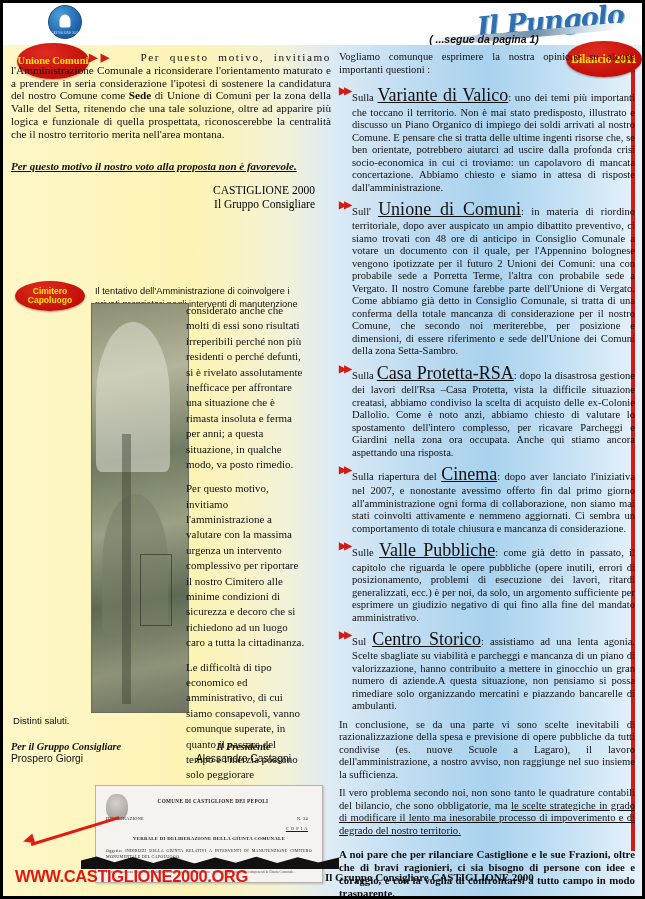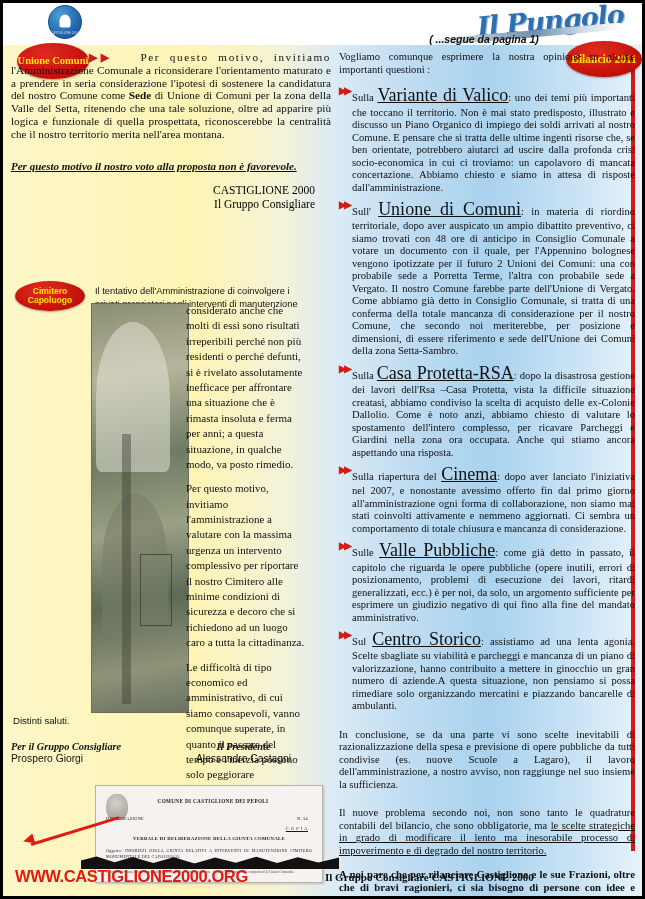--- a/index.html
+++ b/index.html
@@ -131,21 +131,21 @@
   .footer-right{position:absolute;left:322px;top:868px;font-family:"Liberation Serif",serif;
     font-size:11px;font-weight:bold;color:#111;}
 
   
   .rc-intro{font-size:10.6px;line-height:1.2;text-align:justify;color:#101010;margin:0 0 9px 0;}
   .item{position:relative;padding-left:13px;margin-bottom:5px;
     font-size:10.6px;line-height:1.18;text-align:justify;color:#101010;}
   .item .bullet{position:absolute;left:0;top:0px;color:#d41a14;font-size:10px;
     font-weight:bold;letter-spacing:-2.5px;}
   .topic{text-decoration:underline;font-size:18px;}
-  .rc-para{font-size:10.6px;line-height:1.18;text-align:justify;color:#101010;margin:16px 0 0 0;}
+  .rc-para{font-size:10.6px;line-height:1.18;text-align:justify;color:#101010;margin:6px 0 0 0;}
   .rc-underline{text-decoration:underline;}
   .rc-bold-red{font-weight:bold;font-size:10.8px;line-height:1.2;text-align:justify;
     color:#101010;margin:11px 0 0 0;}
   .rc-close{font-size:10.6px;margin-top:11px;color:#101010;}
   .rc-sign{font-size:11px;font-weight:bold;margin-top:12px;color:#101010;}
 </style>
 </head>
 <body>
 
 <div class="page">
@@ -260,20 +260,20 @@
       <span>Sulle </span><span class="topic">Valle Pubbliche</span><span>: come già detto in passato, il capitolo che riguarda le opere pubbliche (opere inutili, errori di posizionamento, problemi di esecuzione dei lavori, ritardi generalizzati, ecc.) è per noi, da solo, un argomento sufficiente per esprimere un giudizio negativo di qui fino alla fine del mandato amministrativo.</span>
     </div>
 
     <div class="item">
       <span class="bullet">▶▶</span>
       <span>Sul </span><span class="topic">Centro Storico</span><span>: assistiamo ad una lenta agonia. Scelte sbagliate su viabilità e parcheggi e mancanza di un piano di valorizzazione, hanno contribuito a mettere in ginocchio un gran numero di aziende.A questa situazione, non pensiamo si possa rimediare solo organizzando mercatini e piazzando bancarelle di ambulanti.</span>
     </div>
 
     <p class="rc-para">In conclusione, se da una parte vi sono scelte inevitabili di razionalizzazione della spesa e previsione di opere pubbliche da tutti condivise (es. nuove Scuole a Lagaro), il lavoro dell'amministrazione, a nostro avviso, non raggiunge nel suo insieme la sufficienza.</p>
     <p class="rc-para">
-      <span>Il nuove problema secondo noi, non sono tanto le quadrature contabili del bilancio, che sono obbligatorie, ma </span><span class="rc-underline">le scelte strategiche in grado di modificare il lento ma inesorabile processo di impoverimento e di degrado del nostro territorio.</span>
+      <span>Il vero problema secondo noi, non sono tanto le quadrature contabili del bilancio, che sono obbligatorie, ma </span><span class="rc-underline">le scelte strategiche in grado di modificare il lento ma inesorabile processo di impoverimento e di degrado del nostro territorio.</span>
     </p>
     <p class="rc-bold-red">A noi pare che per  rilanciare Castiglione e le sue Frazioni, oltre che di bravi ragionieri, ci sia bisogno di persone con idee e coraggio, e con la voglia di confrontarsi a tutto campo in modo trasparente.</p>
     <p class="rc-close">Per queste motivazioni esprimiamo un convinto voto contrario</p>
     <p class="rc-sign">Il Gruppo Consigliare CASTIGLIONE 2000</p>
   </div>
 
 </div>
 
 </body></html>

